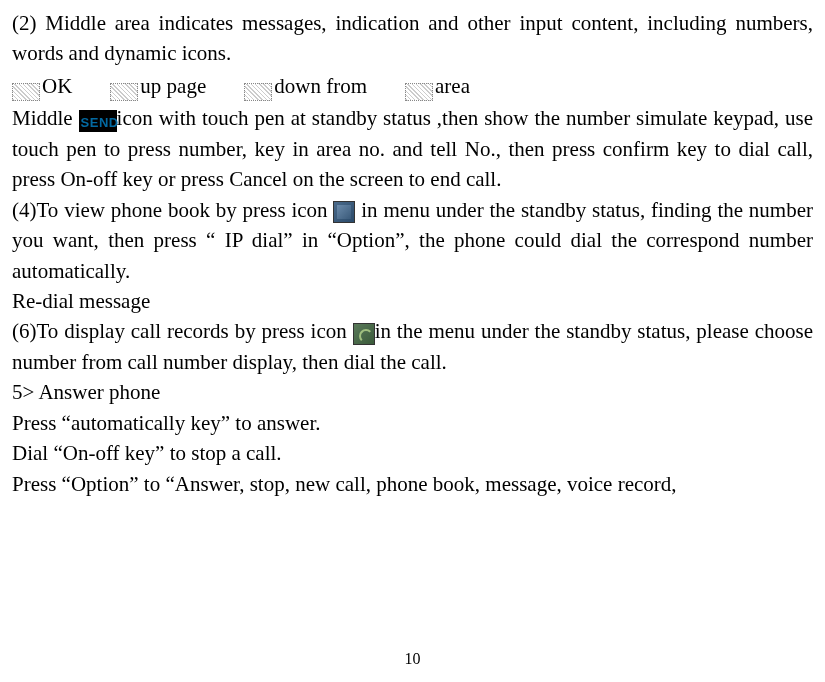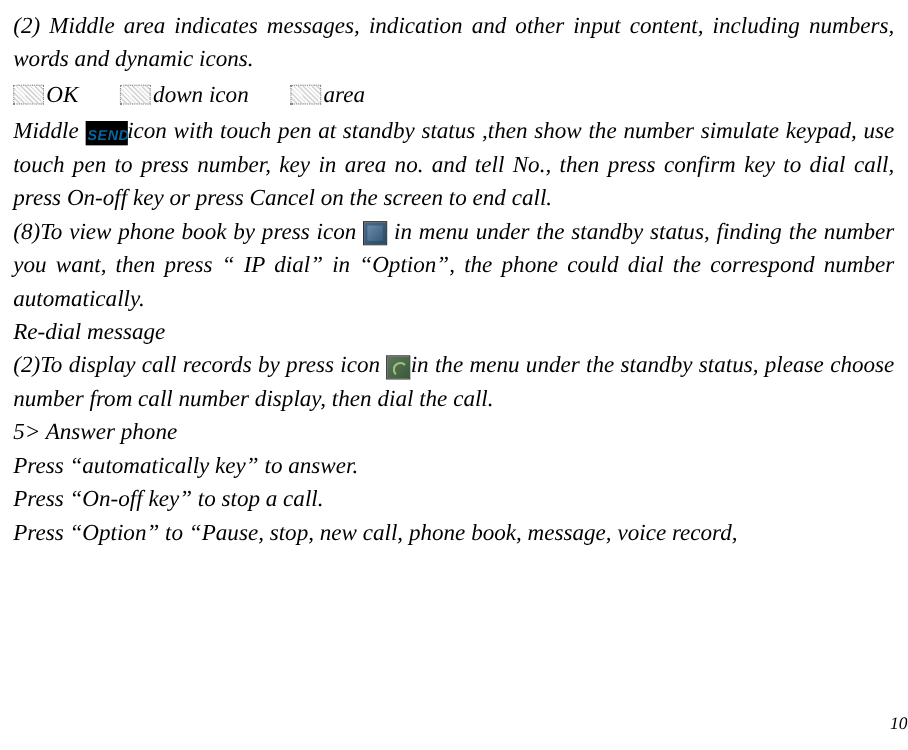--- a/index.html
+++ b/index.html
@@ -14,34 +14,33 @@
       font-family: "Times New Roman", Times, serif;
       font-size: 21px;
       line-height: 1.45;
       color: #000000;
       padding: 8px 12px 8px 12px;
       position: relative;
     }
     .content {
       text-align: justify;
       text-justify: inter-word;
-      font-style: italic;
     }
     .para {
       margin: 0;
     }
     .icon-row {
       display: flex;
       gap: 0;
       align-items: baseline;
       margin: 2px 0;
     }
     .icon-group {
       display: inline-flex;
-      align-items: center;
+      align-items: flex-end;
       margin-right: 38px;
     }
     .small-icon {
       display: inline-block;
       width: 28px;
       height: 18px;
       border: 1px dotted #888;
       vertical-align: middle;
       margin-right: 2px;
       background-image: repeating-linear-gradient(45deg, #ccc 0, #ccc 1px, transparent 1px, transparent 3px);
@@ -98,60 +97,63 @@
       border: 2px solid #a0c080;
       border-radius: 50%;
       border-right-color: transparent;
       border-bottom-color: transparent;
     }
     .page-number {
       position: absolute;
       bottom: 12px;
       left: 0;
       right: 0;
-      text-align: right;
+      text-align: center;
       font-size: 16px;
-      font-style: italic;
     }
   </style>
 </head>
 <body>
 
 <div class="content">
   <p class="para">(2) Middle area indicates messages, indication and other input content, including numbers, words and dynamic icons.</p>
 
   <div class="icon-row">
     <span class="icon-group">
       <span class="small-icon"></span>
         <span>OK</span>
     </span>
     <span class="icon-group">
       <span class="small-icon"></span>
-        <span>down icon</span>
+        <span>up page</span>
+    </span>
+    <span class="icon-group">
+      <span class="small-icon"></span>
+        <span>down from</span>
     </span>
     <span class="icon-group">
       <span class="small-icon"></span>
         <span>area</span>
     </span>
   </div>
 
 
   <p class="para">
     <span>Middle </span><span class="send-icon">SEND</span><span>icon with touch pen at standby status ,then show the number simulate keypad, use touch pen to press number, key in area no. and tell No., then press confirm key to dial call, press On-off key or press Cancel on the screen to end call.</span>
   </p>
 
   <p class="para">
-    <span>(8)To view phone book by press icon </span><span class="menu-icon"></span><span> in menu under the standby status, finding the number you want, then press “ IP dial” in “Option”, the phone could dial the correspond number automatically.</span>
+    <span>(4)To view phone book by press icon </span><span class="menu-icon"></span><span> in menu under the standby status, finding the number you want, then press “ IP dial” in “Option”, the phone could dial the correspond number automatically.</span>
   </p>
 
   <p class="para">Re-dial message</p>
 
   <p class="para">
-    <span>(2)To display call records by press icon </span><span class="call-icon"></span><span>in the menu under the standby status, please choose number from call number display, then dial the call.</span>
+    <span>(6)To display call records by press icon </span><span class="call-icon"></span><span>in the menu under the standby status, please choose number from call number display, then dial the call.</span>
   </p>
 
   <p class="para">5&gt; Answer phone</p>
   <p class="para">Press “automatically key” to answer.</p>
-  <p class="para">Press “On-off key” to stop a call.</p>
-  <p class="para">Press “Option” to “Pause, stop, new call, phone book, message, voice record,</p>
+  <p class="para">Dial “On-off key” to stop a call.</p>
+  <p class="para">Press “Option” to “Answer, stop, new call, phone book, message, voice record,</p>
 </div>
 
 <div class="page-number">10</div>
 
 </body></html>

